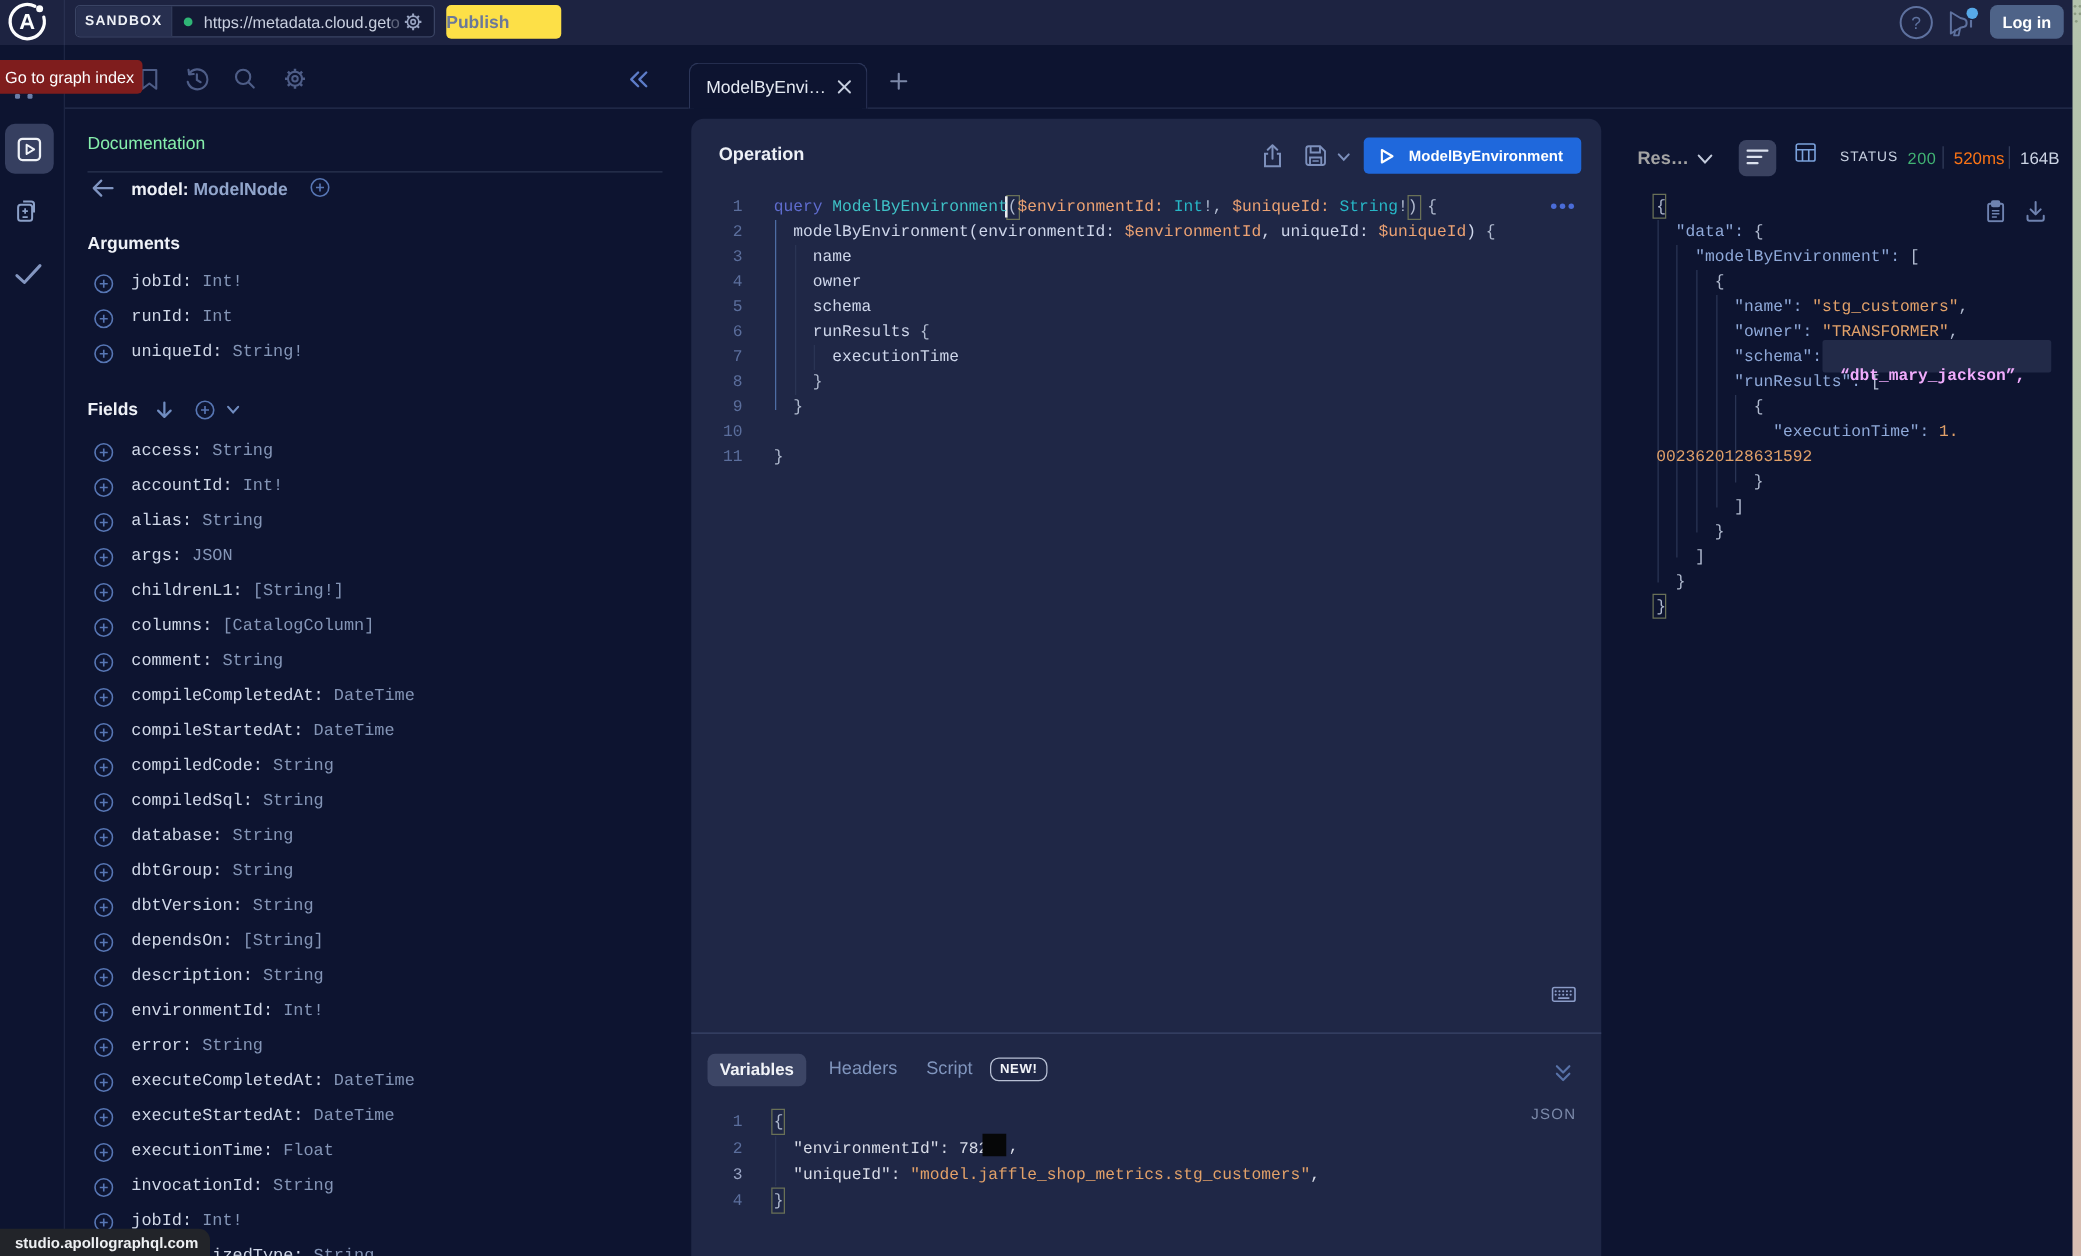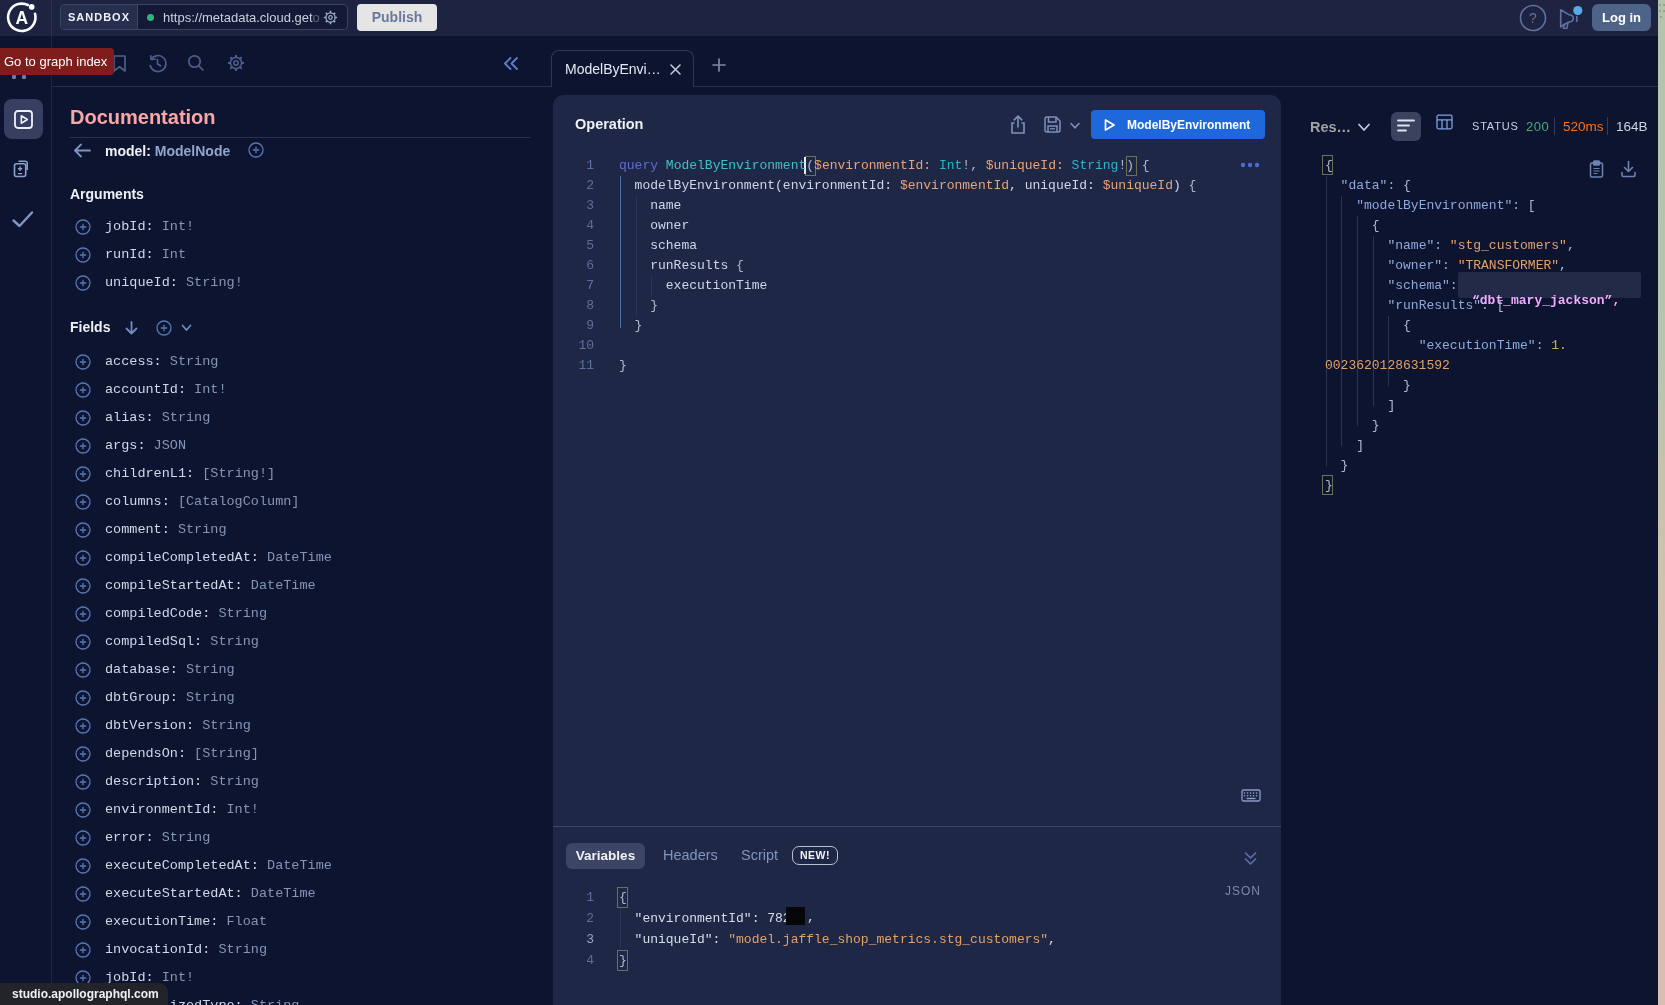--- a/index.html
+++ b/index.html
@@ -5,31 +5,31 @@
 html,body{width:1665px;height:1005px;overflow:hidden;}
 body{position:relative;background:#0d1430;font-family:"Liberation Sans",sans-serif;}
 .abs{position:absolute;}
 .mono{font-family:"Liberation Mono",monospace;font-size:13px;line-height:20px;white-space:pre;}
 
 .topbar{position:absolute;left:0;top:0;width:1665px;height:36px;background:#1d2341;}
 .sbwrap{position:absolute;left:60px;top:4px;width:288px;height:26px;border:1px solid #3a4464;border-radius:4px;display:flex;background:#141a35;}
 .sblab{width:77px;background:#272f4f;border-right:1px solid #3a4464;color:#eef1f7;font-size:11px;font-weight:700;letter-spacing:1px;display:flex;align-items:center;justify-content:center;border-radius:3px 0 0 3px;}
 .sburl{flex:1;display:flex;align-items:center;color:#c8cfdf;font-size:13px;overflow:hidden;}
 .dot{width:7px;height:7px;border-radius:50%;background:#2fb576;margin:0 9px 0 9px;flex:none;}
-.publish{position:absolute;left:357px;top:4px;width:80px;height:27px;background:#e5e5e5;border-radius:4px;color:#6b7899;font-size:14px;font-weight:700;text-align:center;line-height:27px;}
+.publish{position:absolute;left:357px;top:4px;width:92px;height:27px;background:#fde047;border-radius:4px;color:#6b7899;font-size:14px;font-weight:700;text-align:left;line-height:27px;}
 .login{position:absolute;left:1592px;top:4px;width:59px;height:27px;background:#4e6388;border-radius:6px;color:#fff;font-size:13px;font-weight:700;text-align:center;line-height:27px;}
 
 .rail{position:absolute;left:0;top:36px;width:52px;height:969px;background:#0d1430;border-right:1px solid #1d2543;}
 .activebtn{position:absolute;left:4px;top:63px;width:39px;height:40px;background:#363f60;border-radius:8px;display:flex;align-items:center;justify-content:center;}
 
 .hline{position:absolute;top:86px;height:1px;background:#262f4e;}
 .tab{position:absolute;left:551px;top:50px;width:143px;height:37px;border:1px solid #2c3659;border-bottom:none;border-radius:8px 8px 0 0;color:#e4e9f2;font-size:14px;background:#0d1430;}
 .tab span{position:absolute;left:13px;top:10px;}
 
-.h1{position:absolute;color:#fca5a5;font-weight:700;font-size:20px;}
+.h1{position:absolute;color:#86efac;font-weight:400;font-size:14px;}
 .h2{position:absolute;color:#eef1f7;font-weight:700;font-size:14px;}
 .docrow{position:absolute;left:76px;height:20px;}
 .docrow.mono{font-size:13.5px;}
 .docrow .nm{color:#d0d8e8;}
 .docrow .tp{color:#8495b6;}
 
 .panel{position:absolute;left:553px;top:95px;width:728px;height:910px;background:#1f2746;border-radius:10px 10px 0 0;}
 .runbtn{position:absolute;left:538px;top:15px;width:174px;height:29px;background:#1f68dc;border-radius:4px;color:#fff;font-size:12px;font-weight:700;}
 .chip{background:#3c4565;border-radius:6px;color:#f0f2f7;font-weight:700;font-size:13.5px;}
 .guide{position:absolute;width:1px;background:#2a3454;}

